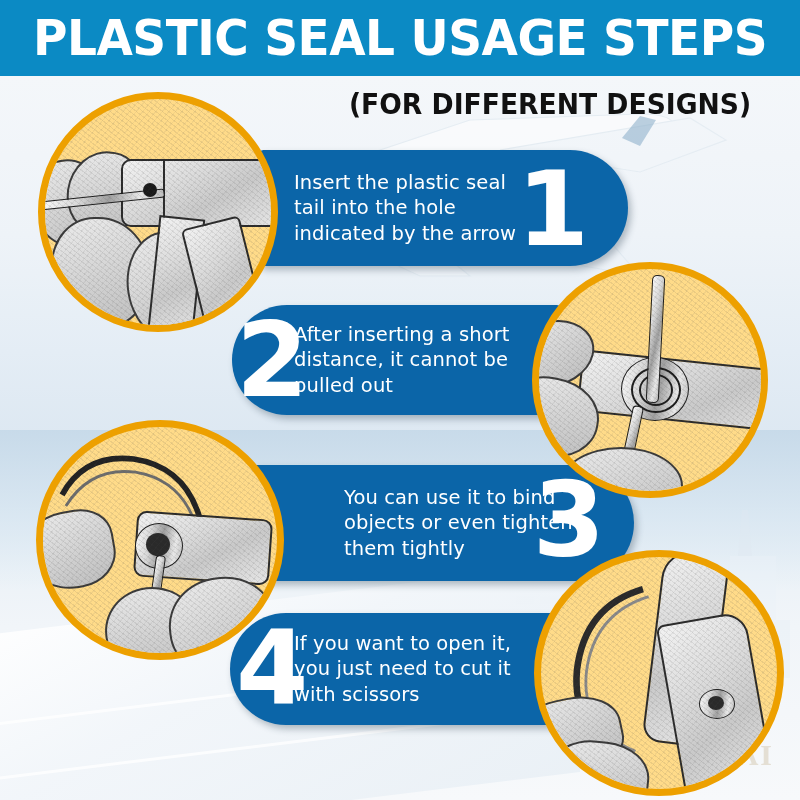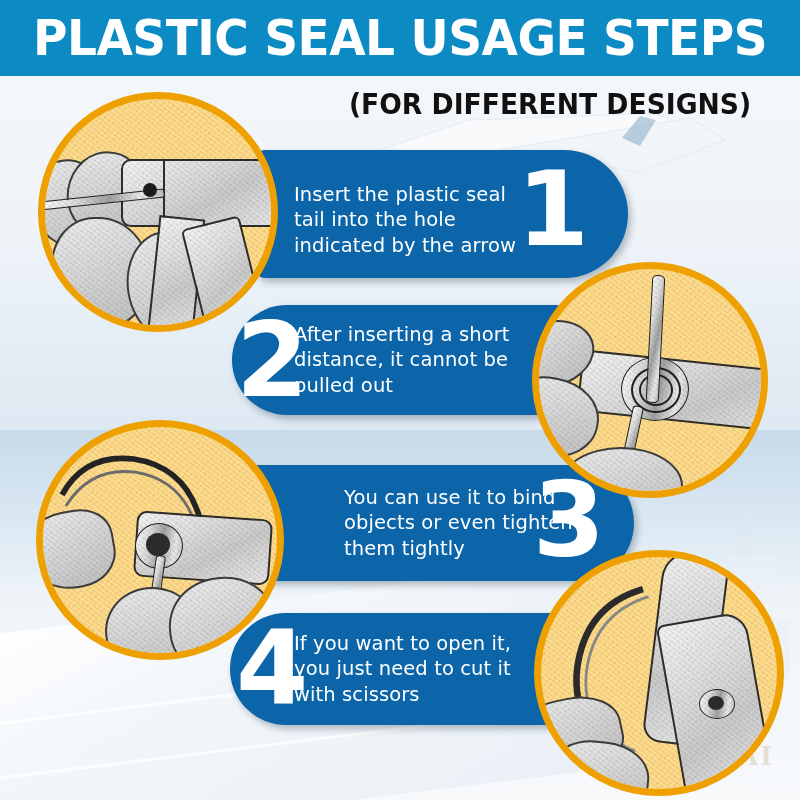--- a/index.html
+++ b/index.html
@@ -144,21 +144,21 @@
   .banner-num {
     font-size: 104px;
     font-weight: bold;
     line-height: .80;
     color: #ffffff;
     font-family: "DejaVu Sans", sans-serif;
     letter-spacing: -3px;
   }
 
   
-  #banner-1 { left: 258px; top: 150px; width: 334px; height: 116px; padding: 12px 0 0 36px; }
+  #banner-1 { left: 258px; top: 150px; width: 334px; height: 116px; padding: 0 0 0 36px; }
   #banner-1 .banner-text { width: 235px; }
   #banner-1 .banner-num  { position: absolute; right: 42px; top: 18px; }
 
   
   #banner-2 { left: 232px; top: 305px; width: 330px; height: 110px; padding: 0 0 0 0; }
   #banner-2 .banner-text { position: absolute; left: 62px; width: 243px; }
   #banner-2 .banner-num  { position: absolute; left: 4px; top: 14px; }
 
   
   #banner-3 { left: 250px; top: 465px; width: 340px; height: 116px; padding: 0 0 0 44px; justify-content: center; }

